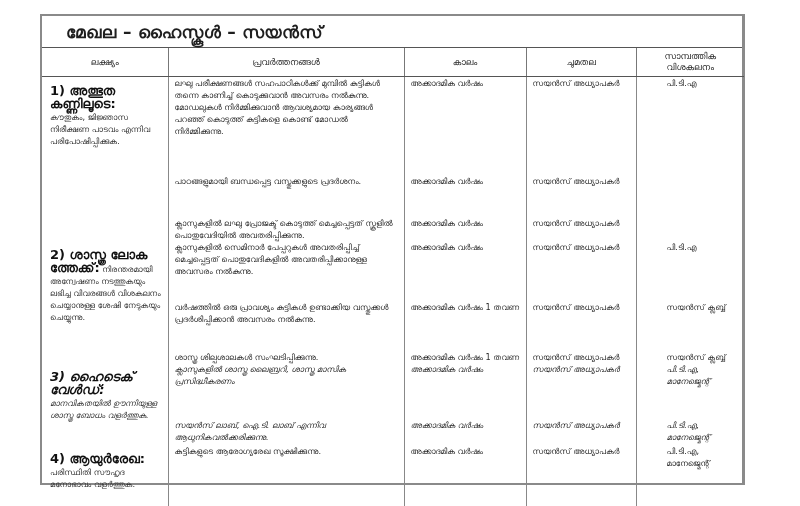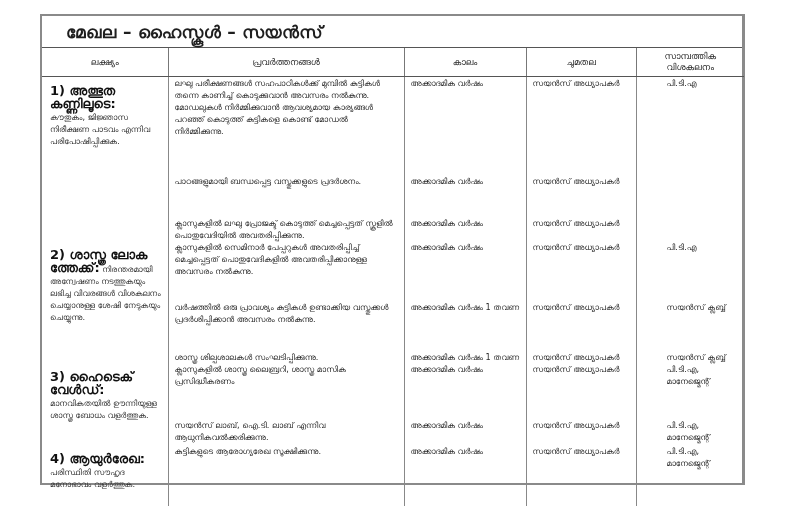--- a/index.html
+++ b/index.html
@@ -99,21 +99,21 @@
           <div class="act" style="height:26px">സയൻസ് അധ്യാപകർ</div>
           <div class="act">സയൻസ് അധ്യാപകർ</div>
         </td>
         <td>
           <div class="act" style="height:36px">പി.ടി.എ</div>
           <div class="act" style="height:26px">സയൻസ് ക്ലബ്ബ്</div>
           <div class="act">സയൻസ് ക്ലബ്ബ്</div>
         </td>
       </tr>
 
-      <tr style="height:82px;">
+      <tr style="height:82px;font-style:italic;">
         <td class="goal">
           <b>3) ഹൈടെക് വേൾഡ്:</b>
           <span class="slot">മാനവികതയിൽ ഊന്നിയുള്ള ശാസ്ത്ര ബോധം വളർത്തുക.</span>
         </td>
         <td>
           <div class="act" style="height:32px">ക്ലാസുകളിൽ ശാസ്ത്ര ലൈബ്രറി, ശാസ്ത്ര മാസിക പ്രസിദ്ധീകരണം</div>
           <div class="act">സയൻസ് ലാബ്, ഐ.ടി. ലാബ് എന്നിവ ആധുനികവൽക്കരിക്കുന്നു.</div>
         </td>
         <td>
           <div class="act" style="height:32px">അക്കാദമിക വർഷം</div>

